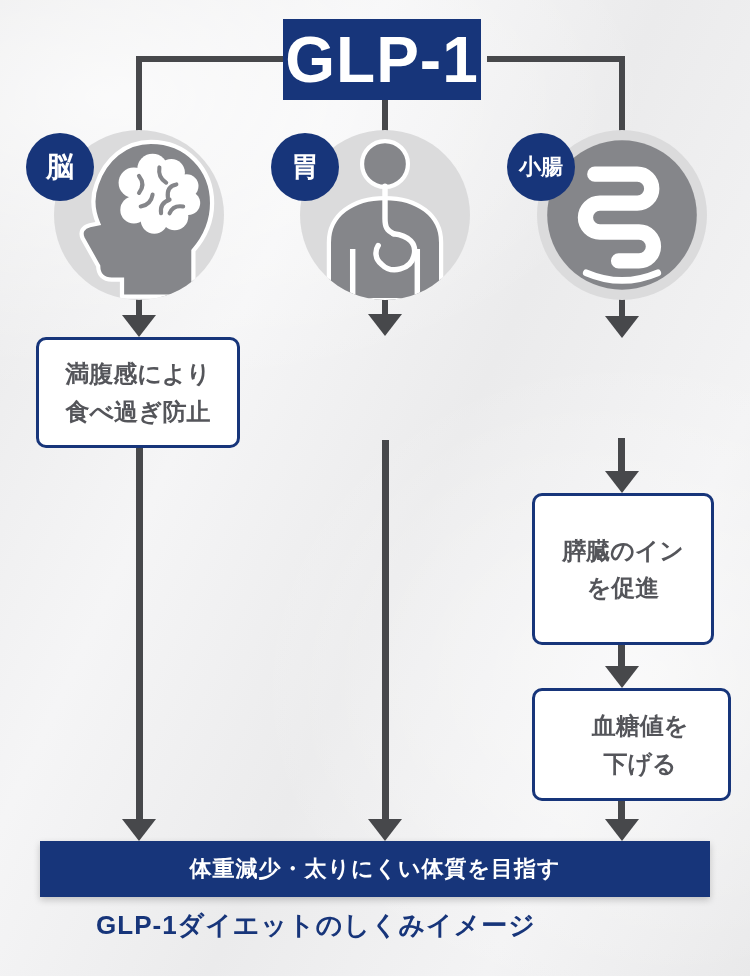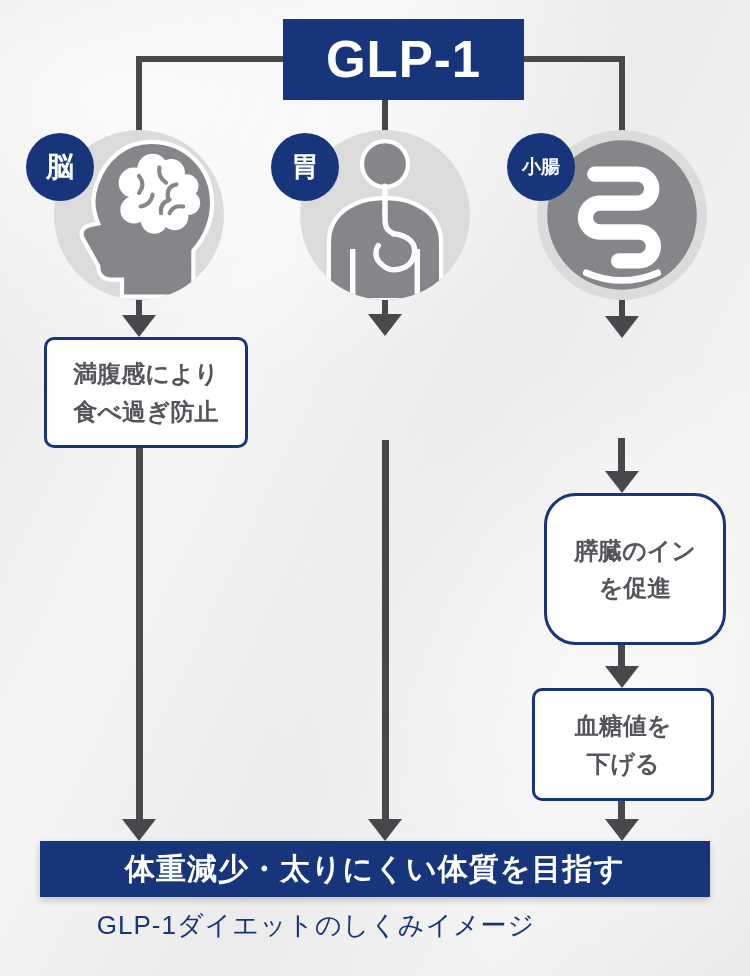--- a/index.html
+++ b/index.html
@@ -13,43 +13,43 @@
   }
   
   .hline,.vline{position:absolute;background:#47484B;z-index:1;}
   .hline{height:6px;}
   .vline{width:6px;}
   .shaft{position:absolute;width:7px;background:#47484B;z-index:1;}
   .ahead{position:absolute;width:0;height:0;z-index:1;
     border-left:17px solid transparent;border-right:17px solid transparent;
     border-top:22px solid #47484B;}
   
-  .banner{position:absolute;left:283px;top:19px;width:241px;height:81px;
+  .banner{position:absolute;left:283px;top:19px;width:198px;height:81px;
     background:#17357A;color:#fff;display:flex;align-items:center;justify-content:center;
-    font-size:51px;font-weight:700;letter-spacing:1px;z-index:4;}
+    font-size:64px;font-weight:700;letter-spacing:1px;z-index:4;}
   
   .organ-circle{position:absolute;width:170px;height:170px;border-radius:50%;
     background:#DBDBDC;overflow:hidden;z-index:2;}
   .organ-circle svg{position:absolute;left:0;top:0;}
   .badge{position:absolute;width:68px;height:68px;border-radius:50%;background:#17357A;
     color:#fff;display:flex;align-items:center;justify-content:center;
     font-weight:700;font-size:28px;z-index:5;}
-  .badge.small{font-size:19px;letter-spacing:0;}
+  .badge.small{font-size:22px;letter-spacing:0;}
   
   .ebox{position:absolute;background:#fff;border:3px solid #17357A;border-radius:10px;
     display:flex;flex-direction:column;align-items:center;justify-content:center;
     color:#54555A;font-weight:700;font-size:24px;line-height:1.55;text-align:center;z-index:3;}
   
   .outcome-bar{position:absolute;left:40px;top:841px;width:670px;height:56px;background:#17357A;
     color:#fff;display:flex;align-items:center;justify-content:center;
-    font-size:30px;font-weight:700;letter-spacing:1px;z-index:3;
+    font-size:22px;font-weight:700;letter-spacing:1px;z-index:3;
     box-shadow:0 3px 7px rgba(0,0,0,.2);}
   
   .caption{position:absolute;left:0;top:908px;width:632px;text-align:center;
-    color:#17357A;font-size:26px;font-weight:400;letter-spacing:1px;z-index:3;}
+    color:#17357A;font-size:26px;font-weight:700;letter-spacing:1px;z-index:3;}
 </style>
 </head>
 <body>
 
 <div class="stage">
 
   <div class="hline" style="left:136px;top:56px;width:150px;"></div>
   <div class="hline" style="left:487px;top:56px;width:138px;"></div>
   <div class="vline" style="left:136px;top:56px;height:259px;"></div>
   <div class="vline" style="left:382px;top:98px;height:216px;"></div>
@@ -110,34 +110,34 @@
   <div class="badge" style="left:26px;top:133px;">
     <span>脳</span>
   </div>
   <div class="badge" style="left:271px;top:133px;">
     <span>胃</span>
   </div>
   <div class="badge small" style="left:507px;top:133px;">
     <span>小腸</span>
   </div>
 
-  <div class="ebox" style="left:44px;top:337px;width:198px;height:105px;">
+  <div class="ebox" style="left:36px;top:337px;width:198px;height:105px;">
     <span>満腹感により</span>
     <span>食べ過ぎ防止</span>
   </div>
 
   <div class="shaft" style="left:618px;top:438px;height:35px;"></div>
   <div class="ahead" style="left:605px;top:471px;"></div>
-  <div class="ebox" style="left:544px;top:493px;width:176px;height:146px;border-radius:32px;">
+  <div class="ebox" style="left:532px;top:493px;width:176px;height:146px;">
     <span>膵臓のイン</span>
     <span>を促進</span>
   </div>
   <div class="shaft" style="left:618px;top:639px;height:29px;"></div>
   <div class="ahead" style="left:605px;top:666px;"></div>
-  <div class="ebox" style="left:532px;top:688px;width:176px;height:107px;">
+  <div class="ebox" style="left:532px;top:688px;width:176px;height:107px;padding-left:17px;">
     <span>血糖値を</span>
     <span>下げる</span>
   </div>
 
   <div class="shaft" style="left:136px;top:442px;height:379px;"></div>
   <div class="ahead" style="left:122px;top:819px;"></div>
   <div class="shaft" style="left:382px;top:440px;height:381px;"></div>
   <div class="ahead" style="left:368px;top:819px;"></div>
   <div class="shaft" style="left:618px;top:795px;height:26px;"></div>
   <div class="ahead" style="left:605px;top:819px;"></div>

